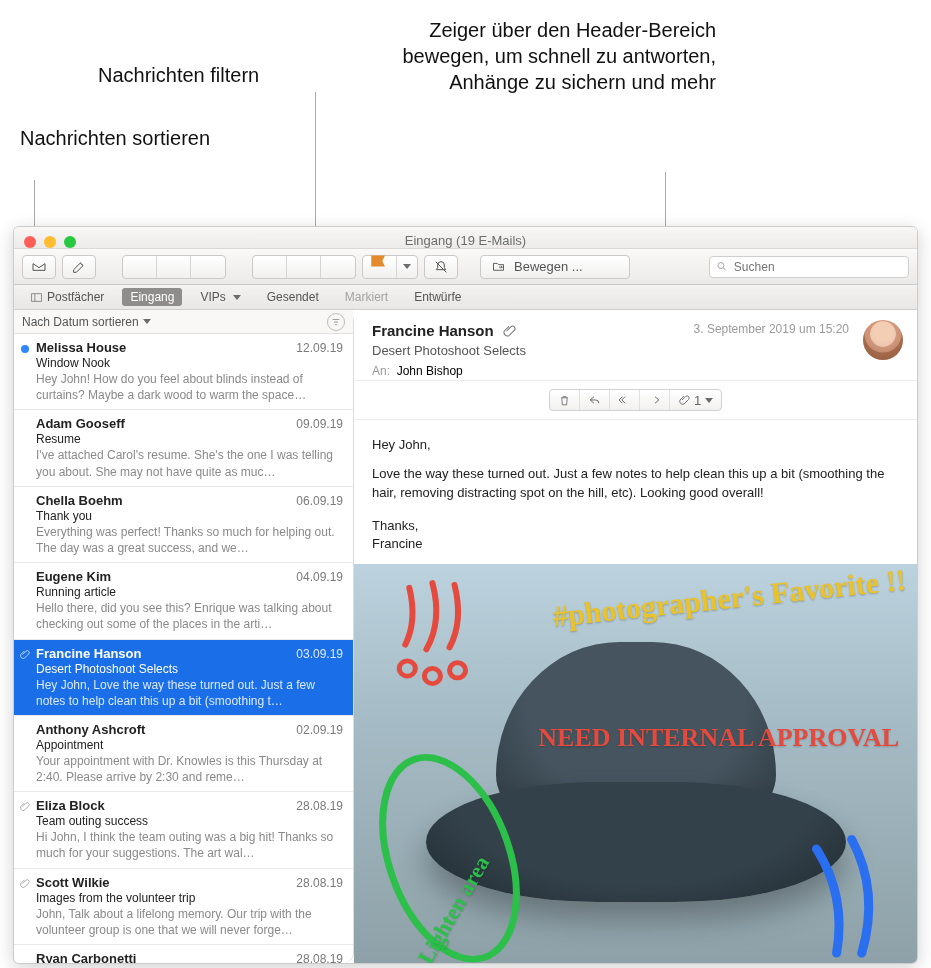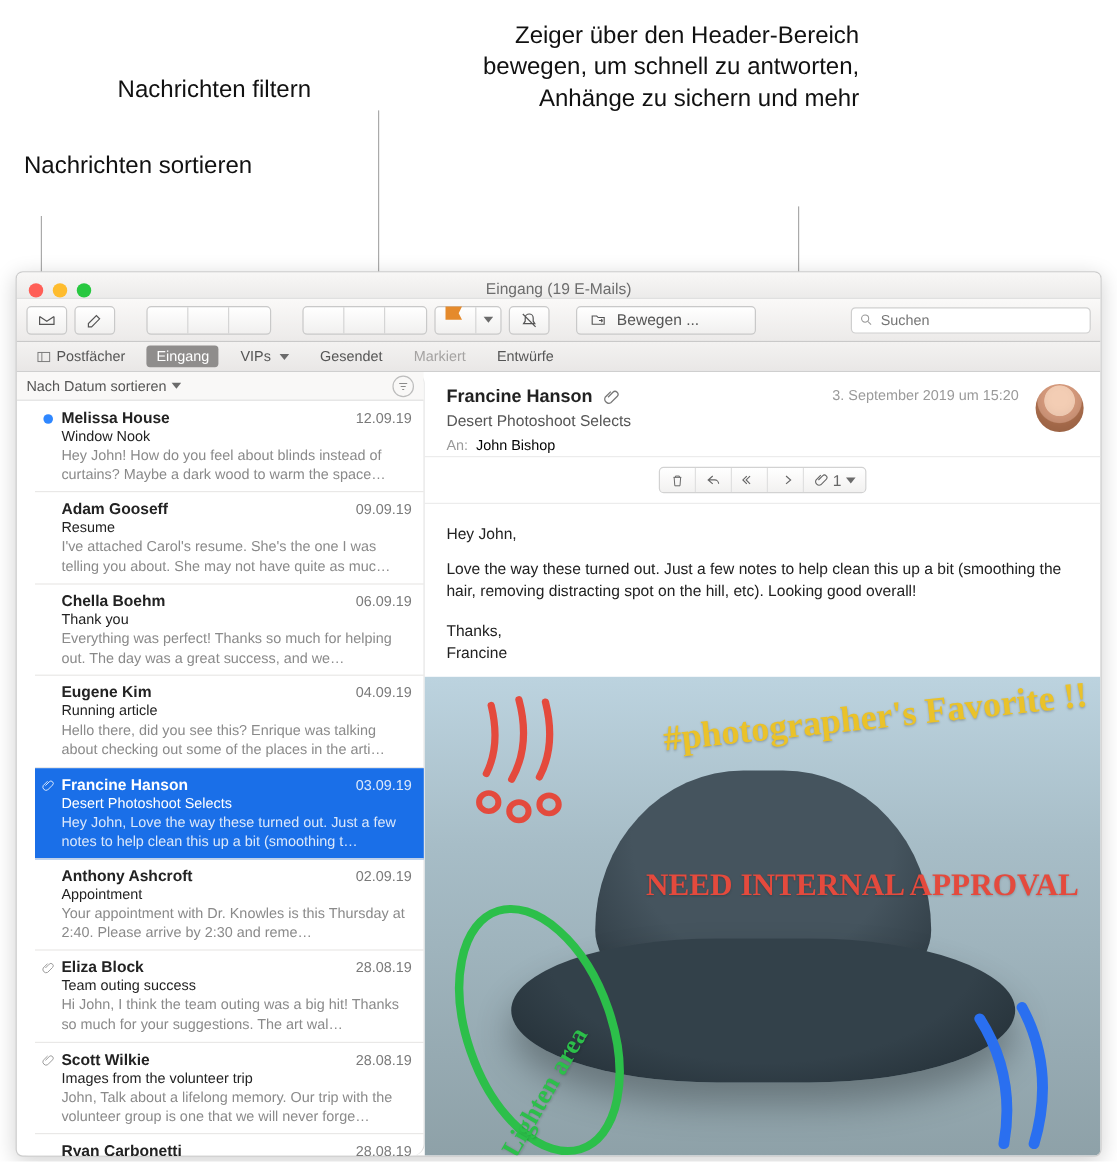--- a/index.html
+++ b/index.html
@@ -119,21 +119,21 @@
     height: 24px; border-bottom: 1px solid #e1e1e1;
     display: flex; align-items: center; padding: 0 8px;
     font-size: 12px; color: #555; justify-content: space-between;
     background: #f9f8f7;
   }
   .sortbar .sort { display: inline-flex; align-items: center; gap: 4px; }
   .filter-btn {
     width: 18px; height: 18px; border-radius: 50%; border: 1px solid #bdbdbd;
     display: flex; align-items: center; justify-content: center; color:#8a8a8a;
   }
-  .msglist { overflow-y: auto; flex:1;margin-left:15px; }
+  .msglist { overflow-y: auto; flex:1; }
   .msg {
     border-bottom: 1px solid #e9e8e7;
     padding: 6px 10px 6px 22px;
     position: relative;
     cursor: default;
   }
   .msg .row1 { display: flex; justify-content: space-between; align-items: baseline; }
   .msg .from { font-weight: 600; font-size: 13px; color: #222; }
   .msg .date { font-size: 12px; color: #7a7a7a; }
   .msg .subject { font-size: 12px; color: #222; margin-top: 1px; }

